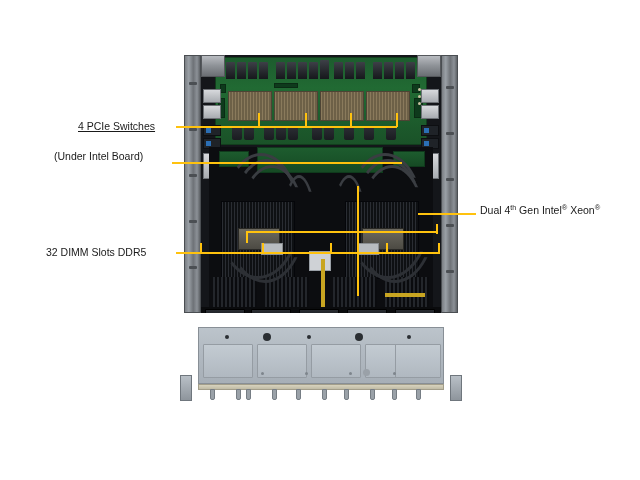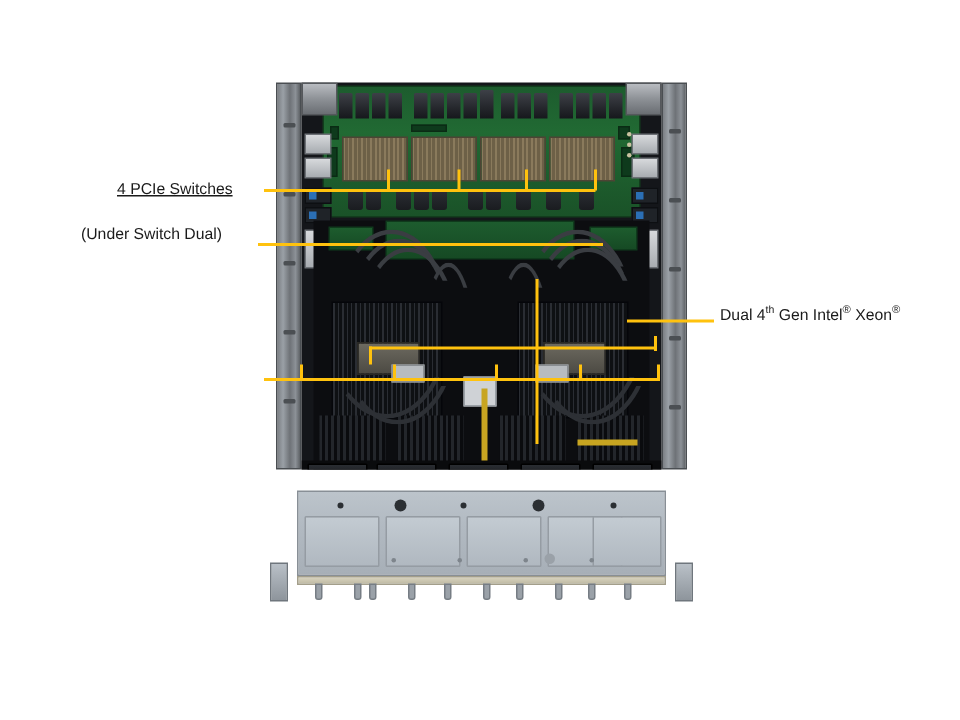--- a/index.html
+++ b/index.html
@@ -513,21 +513,24 @@
   <div class="lead v" style="left:246px; top:231px; height:12px;"></div>
   <div class="lead v" style="left:436px; top:224px; height:10px;"></div>
 
   <div class="lead h" style="left:418px; top:213px; width:58px;"></div>
 
   <div class="callout" id="callout-pcie">
     <div>4 PCIe Switches</div>
   </div>
 
   <div class="callout" id="callout-m2">
-    <div>(Under Switch Dual)</div>
+    <div>(Under Intel Board)</div>
   </div>
 
+  <div class="callout" id="callout-dimm">
+    <div>32 DIMM Slots DDR5</div>
+  </div>
 
   <div class="callout" id="callout-cpu">
     <div><span>Dual 4</span><sup>th</sup><span> Gen Intel</span><span class="reg">®</span><span>  Xeon</span><span class="reg">®</span></div>
   </div>
 
 </div>
 
 </body></html>

